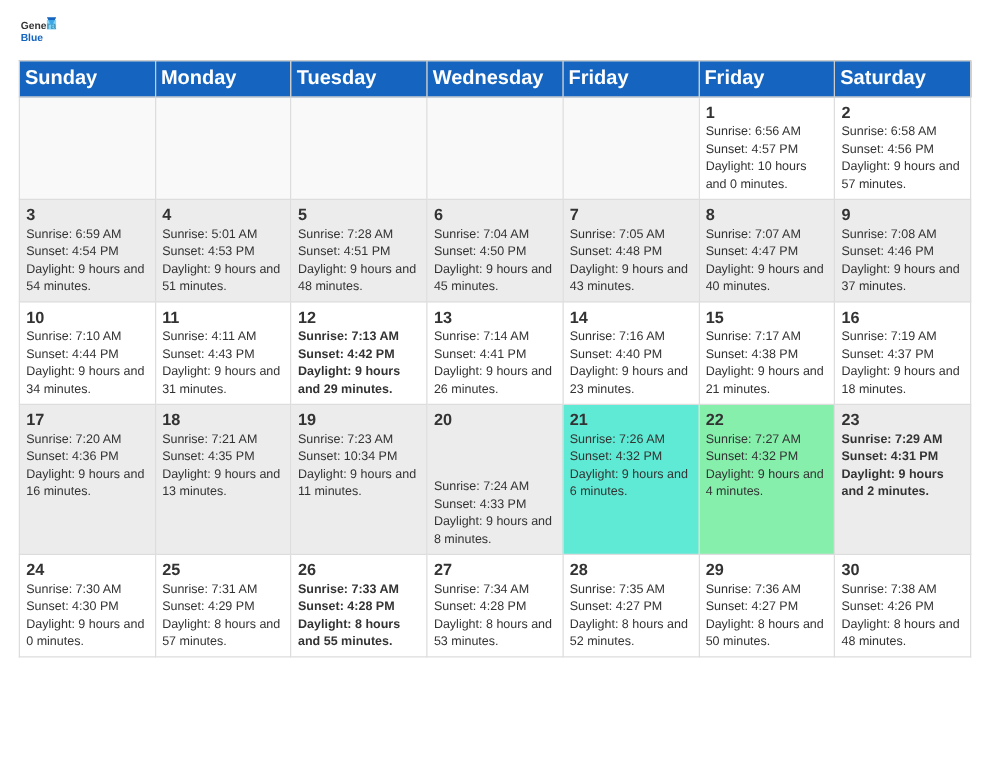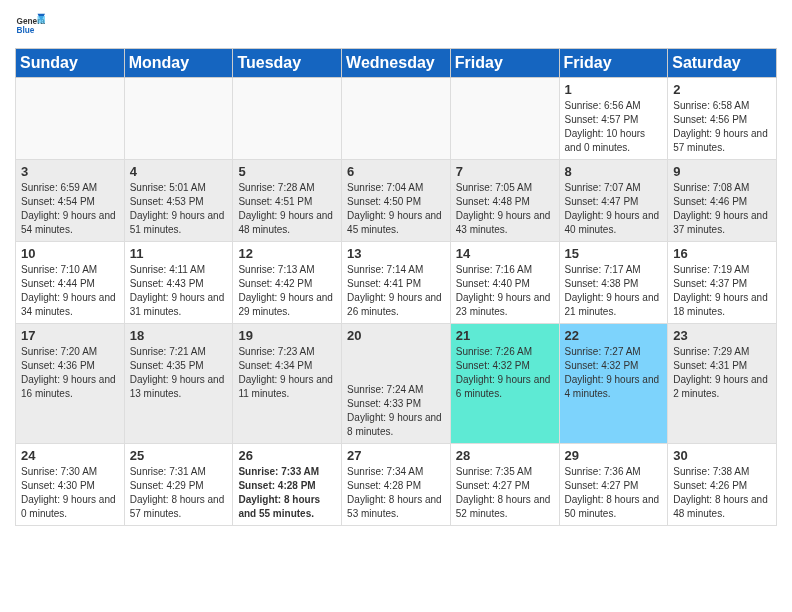--- a/index.html
+++ b/index.html
@@ -125,21 +125,21 @@
 Daylight: 9 hours and 34 minutes.</div>
           </td>
           <td>
             <div class="day-num">11</div>
             <div class="day-info" style="white-space: pre-line;">Sunrise: 4:11 AM
 Sunset: 4:43 PM
 Daylight: 9 hours and 31 minutes.</div>
           </td>
           <td>
             <div class="day-num">12</div>
-            <div class="day-info" style="white-space: pre-line;">Sunrise: 7:13 AM
+            <div class="day-info" style="white-space: pre-line; font-weight: bold;">Sunrise: 7:13 AM
 Sunset: 4:42 PM
 Daylight: 9 hours and 29 minutes.</div>
           </td>
           <td>
             <div class="day-num">13</div>
             <div class="day-info" style="white-space: pre-line;">Sunrise: 7:14 AM
 Sunset: 4:41 PM
 Daylight: 9 hours and 26 minutes.</div>
           </td>
           <td>
@@ -170,44 +170,44 @@
           </td>
           <td style="background: rgb(236, 236, 236);">
             <div class="day-num">18</div>
             <div class="day-info" style="white-space: pre-line;">Sunrise: 7:21 AM
 Sunset: 4:35 PM
 Daylight: 9 hours and 13 minutes.</div>
           </td>
           <td style="background: rgb(236, 236, 236);">
             <div class="day-num">19</div>
             <div class="day-info" style="white-space: pre-line;">Sunrise: 7:23 AM
-Sunset: 4:34 PM
+Sunset: 10:34 PM
 Daylight: 9 hours and 11 minutes.</div>
           </td>
           <td style="background: rgb(236, 236, 236);">
             <div class="day-num">20</div>
             <div class="day-info" style="white-space: pre-line; margin-top: 40px;">Sunrise: 7:24 AM
 Sunset: 4:33 PM
 Daylight: 9 hours and 8 minutes.</div>
           </td>
           <td style="background: #5eead4;">
             <div class="day-num">21</div>
             <div class="day-info" style="white-space: pre-line;">Sunrise: 7:26 AM
 Sunset: 4:32 PM
 Daylight: 9 hours and 6 minutes.</div>
           </td>
-          <td style="background: #7dd3fc;">
+          <td style="background: #86efac;">
             <div class="day-num">22</div>
             <div class="day-info" style="white-space: pre-line;">Sunrise: 7:27 AM
 Sunset: 4:32 PM
 Daylight: 9 hours and 4 minutes.</div>
           </td>
           <td style="background: rgb(236, 236, 236); margin-left: 39px;">
             <div class="day-num">23</div>
-            <div class="day-info" style="white-space: pre-line;">Sunrise: 7:29 AM
+            <div class="day-info" style="white-space: pre-line; font-weight: bold;">Sunrise: 7:29 AM
 Sunset: 4:31 PM
 Daylight: 9 hours and 2 minutes.</div>
           </td>
         </tr>
         <tr>
           <td>
             <div class="day-num">24</div>
             <div class="day-info" style="white-space: pre-line;">Sunrise: 7:30 AM
 Sunset: 4:30 PM
 Daylight: 9 hours and 0 minutes.</div>

